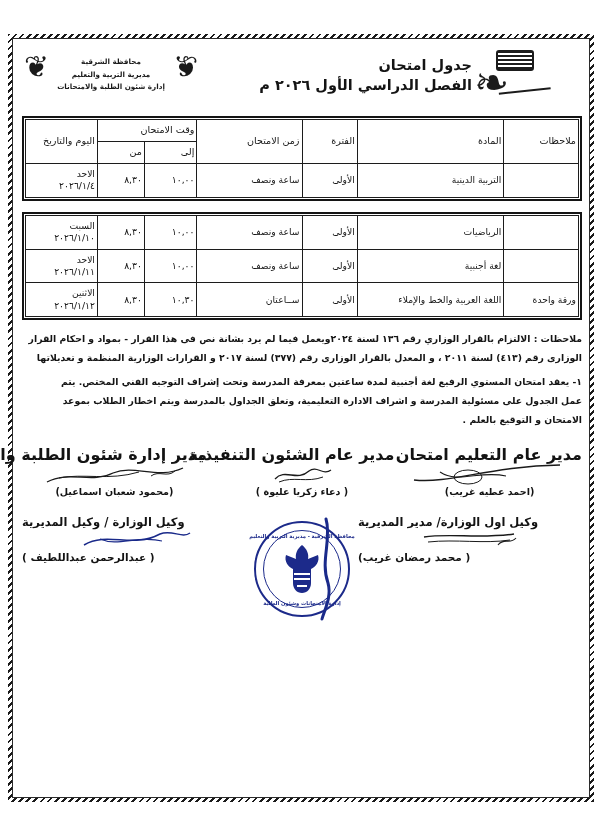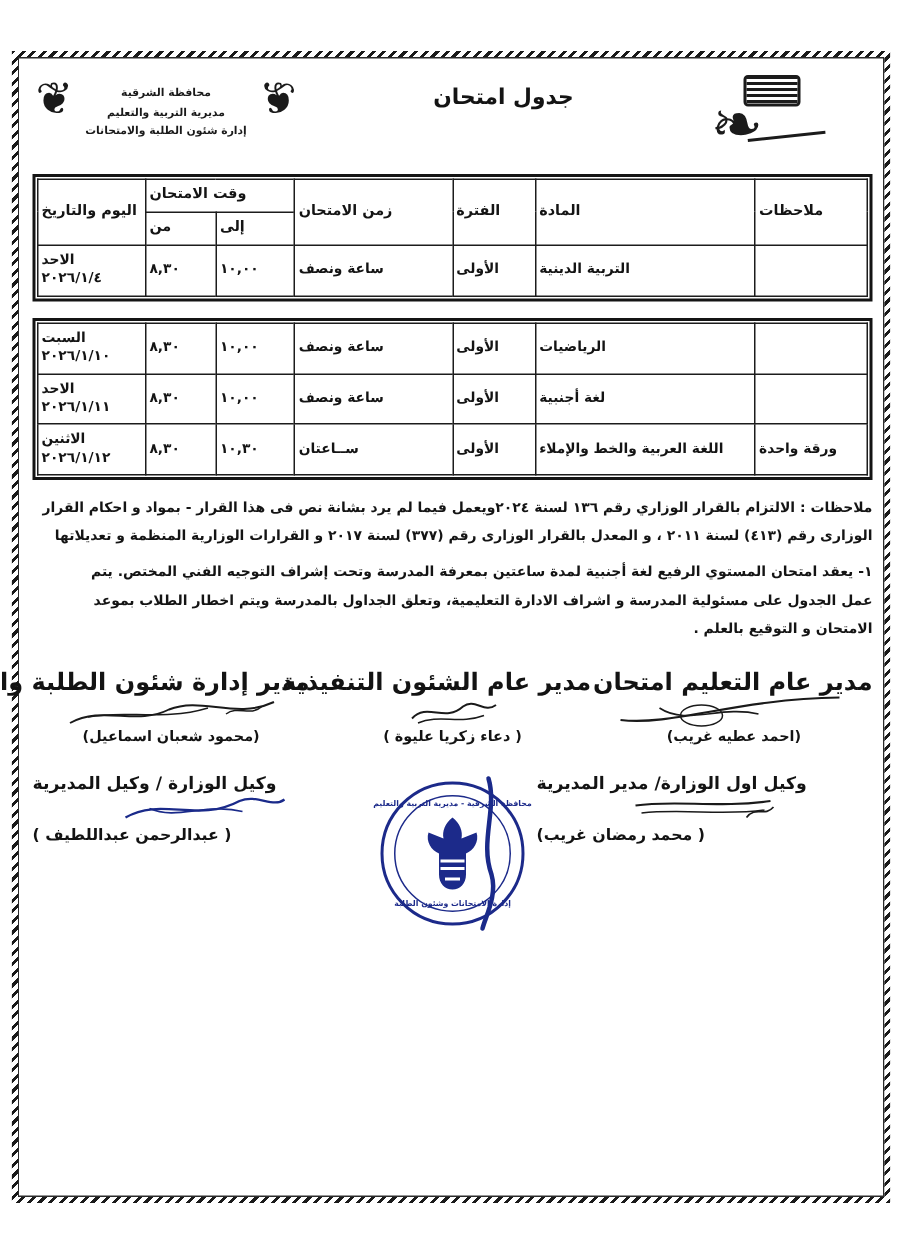--- a/index.html
+++ b/index.html
@@ -82,21 +82,20 @@
     top: 2px;
     font-size: 30px;
     color: #1a1a1a;
     line-height: 1;
   }
   .ministry-block .wreath-r { right: 2px; transform: scaleX(-1); }
   .ministry-block .wreath-l { left: 2px; }
   .ministry-line { position: relative; z-index: 2; }
 
   .title-block {
-    text-align: center;
     flex: 1;
     padding-top: 7px;
   }
   .title-main {
     font-size: 14.5px;
     font-weight: bold;
     letter-spacing: 0.4px;
     color: #141414;
     margin-bottom: 4px;
   }
@@ -154,23 +153,23 @@
   
   table.sched {
     width: 100%;
     border-collapse: collapse;
     table-layout: fixed;
     background: #fff;
   }
   table.sched th,
   table.sched td {
     border: 1.3px solid #1c1c1c;
-    text-align: left;
+    text-align: right;
     font-size: 9.2px;
-    font-weight: bold;
+    font-weight: normal;
     color: #141414;
     padding: 4px 2px;
     vertical-align: middle;
     line-height: 1.35;
   }
   table.sched th { font-size: 9.6px; }
   .tbl-wrap { border: 2px solid #141414; padding: 1px; margin-bottom: 9px; }
   .tbl-wrap.second { margin-top: 11px; }
 
   col.c-notes   { width: 13.5%; }
@@ -303,20 +302,21 @@
       <div class="ministry-block">
         <div class="wreath-l">❦</div>
         <div class="wreath-r">❦</div>
         <div class="ministry-line">محافظة الشرقية</div>
         <div class="ministry-line">مديرية التربية والتعليم</div>
         <div class="ministry-line">إدارة شئون الطلبة والامتحانات</div>
       </div>
 
       <div class="title-block">
         <div class="title-main">جدول امتحان</div>
+        <div class="title-sub">الفصل الدراسي الأول ٢٠٢٦ م</div>
       </div>
 
       <div class="left-emblem">
         <div class="badge"></div>
         <div class="wreath-big">❧</div>
         <div class="scribble"></div>
       </div>
     </div>
 
 

